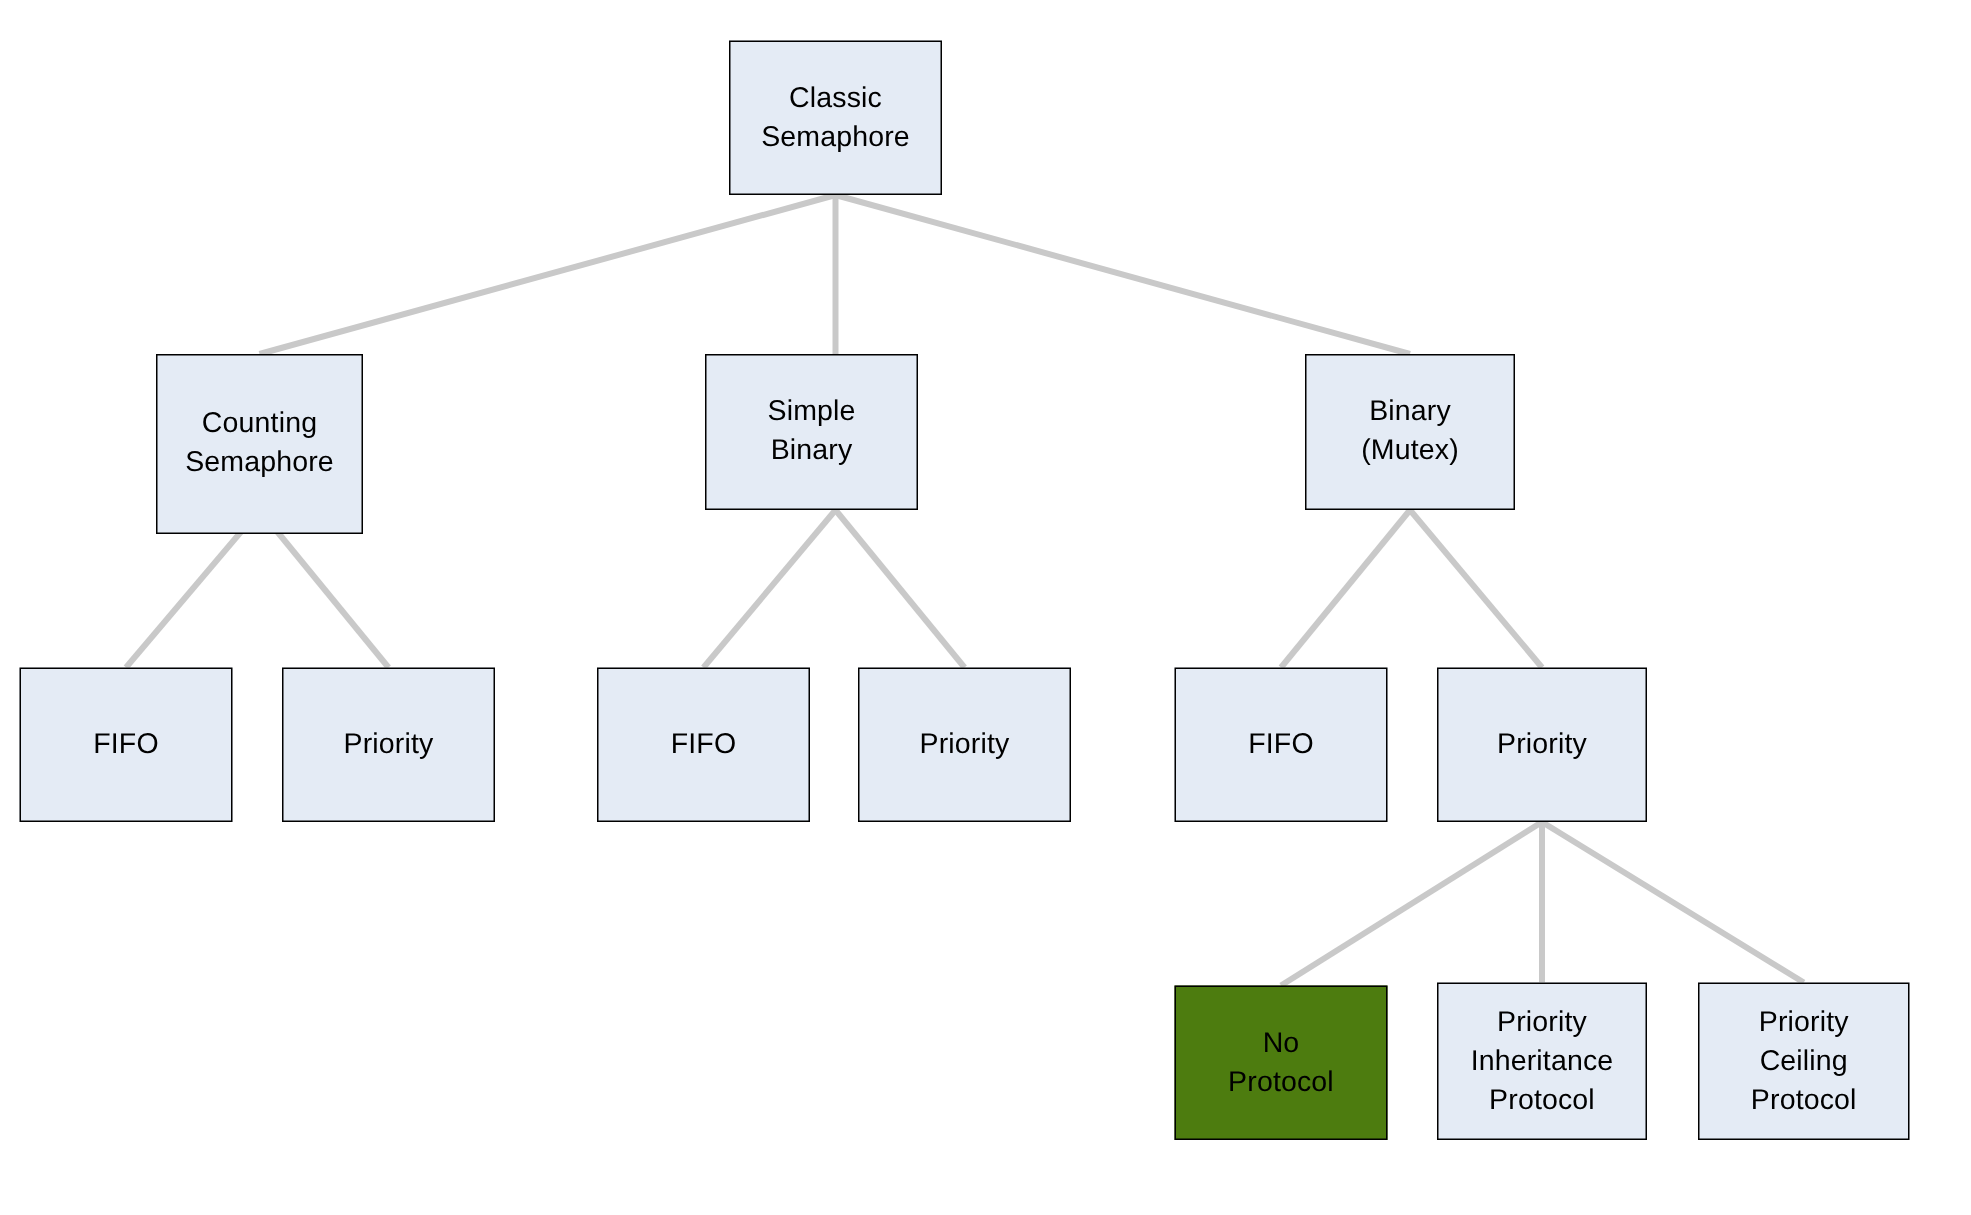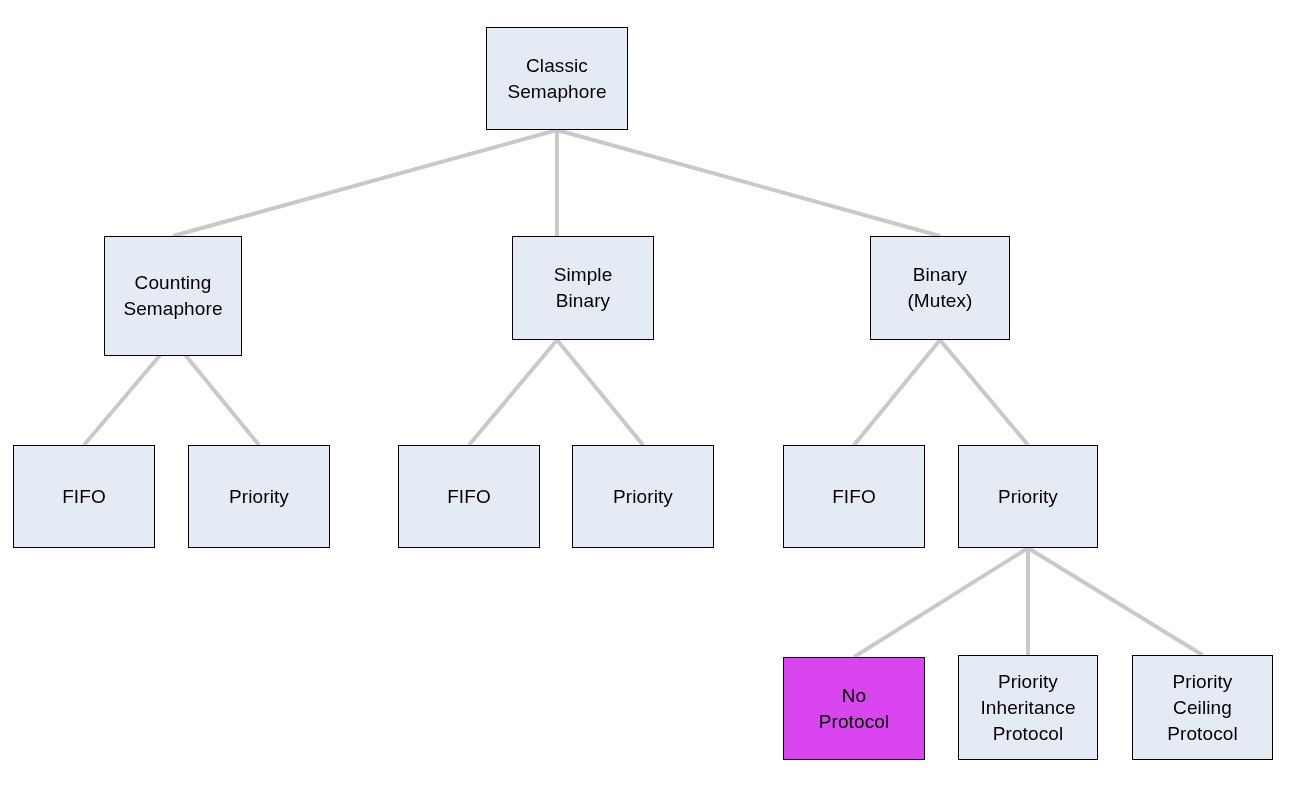--- a/index.html
+++ b/index.html
@@ -62,31 +62,31 @@
       <line x1="940" y1="340" x2="1028" y2="445" stroke="#c9c9c9" stroke-width="4" stroke-linecap="butt"></line>
       <line x1="1028" y1="548" x2="854" y2="657" stroke="#c9c9c9" stroke-width="4" stroke-linecap="butt"></line>
       <line x1="1028" y1="548" x2="1028" y2="655" stroke="#c9c9c9" stroke-width="4" stroke-linecap="butt"></line>
       <line x1="1028" y1="548" x2="1202.5" y2="655" stroke="#c9c9c9" stroke-width="4" stroke-linecap="butt"></line>
     </svg>
   <div id="node-layer">
       <div class="node" style="left: 486px; top: 27px; width: 142px; height: 103px; background: rgb(228, 235, 245); border-color: rgb(0, 0, 0);"><span class="node-label">Classic
 Semaphore</span></div>
       <div class="node" style="left: 104px; top: 236px; width: 138px; height: 120px; background: rgb(228, 235, 245); border-color: rgb(0, 0, 0);"><span class="node-label">Counting
 Semaphore</span></div>
-      <div class="node" style="left: 512px; top: 236px; width: 142px; height: 104px; background: rgb(228, 235, 245); border-color: rgb(0, 0, 0);"><span class="node-label">Simple
+      <div class="node" style="left: 470px; top: 236px; width: 142px; height: 104px; background: rgb(228, 235, 245); border-color: rgb(0, 0, 0);"><span class="node-label">Simple
 Binary</span></div>
       <div class="node" style="left: 870px; top: 236px; width: 140px; height: 104px; background: rgb(228, 235, 245); border-color: rgb(0, 0, 0);"><span class="node-label">Binary
 (Mutex)</span></div>
       <div class="node" style="left: 13px; top: 445px; width: 142px; height: 103px; background: rgb(228, 235, 245); border-color: rgb(0, 0, 0);"><span class="node-label">FIFO</span></div>
       <div class="node" style="left: 188px; top: 445px; width: 142px; height: 103px; background: rgb(228, 235, 245); border-color: rgb(0, 0, 0);"><span class="node-label">Priority</span></div>
       <div class="node" style="left: 398px; top: 445px; width: 142px; height: 103px; background: rgb(228, 235, 245); border-color: rgb(0, 0, 0);"><span class="node-label">FIFO</span></div>
       <div class="node" style="left: 572px; top: 445px; width: 142px; height: 103px; background: rgb(228, 235, 245); border-color: rgb(0, 0, 0);"><span class="node-label">Priority</span></div>
       <div class="node" style="left: 783px; top: 445px; width: 142px; height: 103px; background: rgb(228, 235, 245); border-color: rgb(0, 0, 0);"><span class="node-label">FIFO</span></div>
       <div class="node" style="left: 958px; top: 445px; width: 140px; height: 103px; background: rgb(228, 235, 245); border-color: rgb(0, 0, 0);"><span class="node-label">Priority</span></div>
-      <div class="node" style="left: 783px; top: 657px; width: 142px; height: 103px; background: #d946ef; border-color: rgb(0, 0, 0);"><span class="node-label">No
+      <div class="node" style="left: 783px; top: 657px; width: 142px; height: 103px; background: #4d7c0f; border-color: rgb(0, 0, 0);"><span class="node-label">No
 Protocol</span></div>
       <div class="node" style="left: 958px; top: 655px; width: 140px; height: 105px; background: rgb(228, 235, 245); border-color: rgb(0, 0, 0);"><span class="node-label">Priority
 Inheritance
 Protocol</span></div>
       <div class="node" style="left: 1132px; top: 655px; width: 141px; height: 105px; background: rgb(228, 235, 245); border-color: rgb(0, 0, 0);"><span class="node-label">Priority
 Ceiling
 Protocol</span></div>
     </div>
 </div>
 

